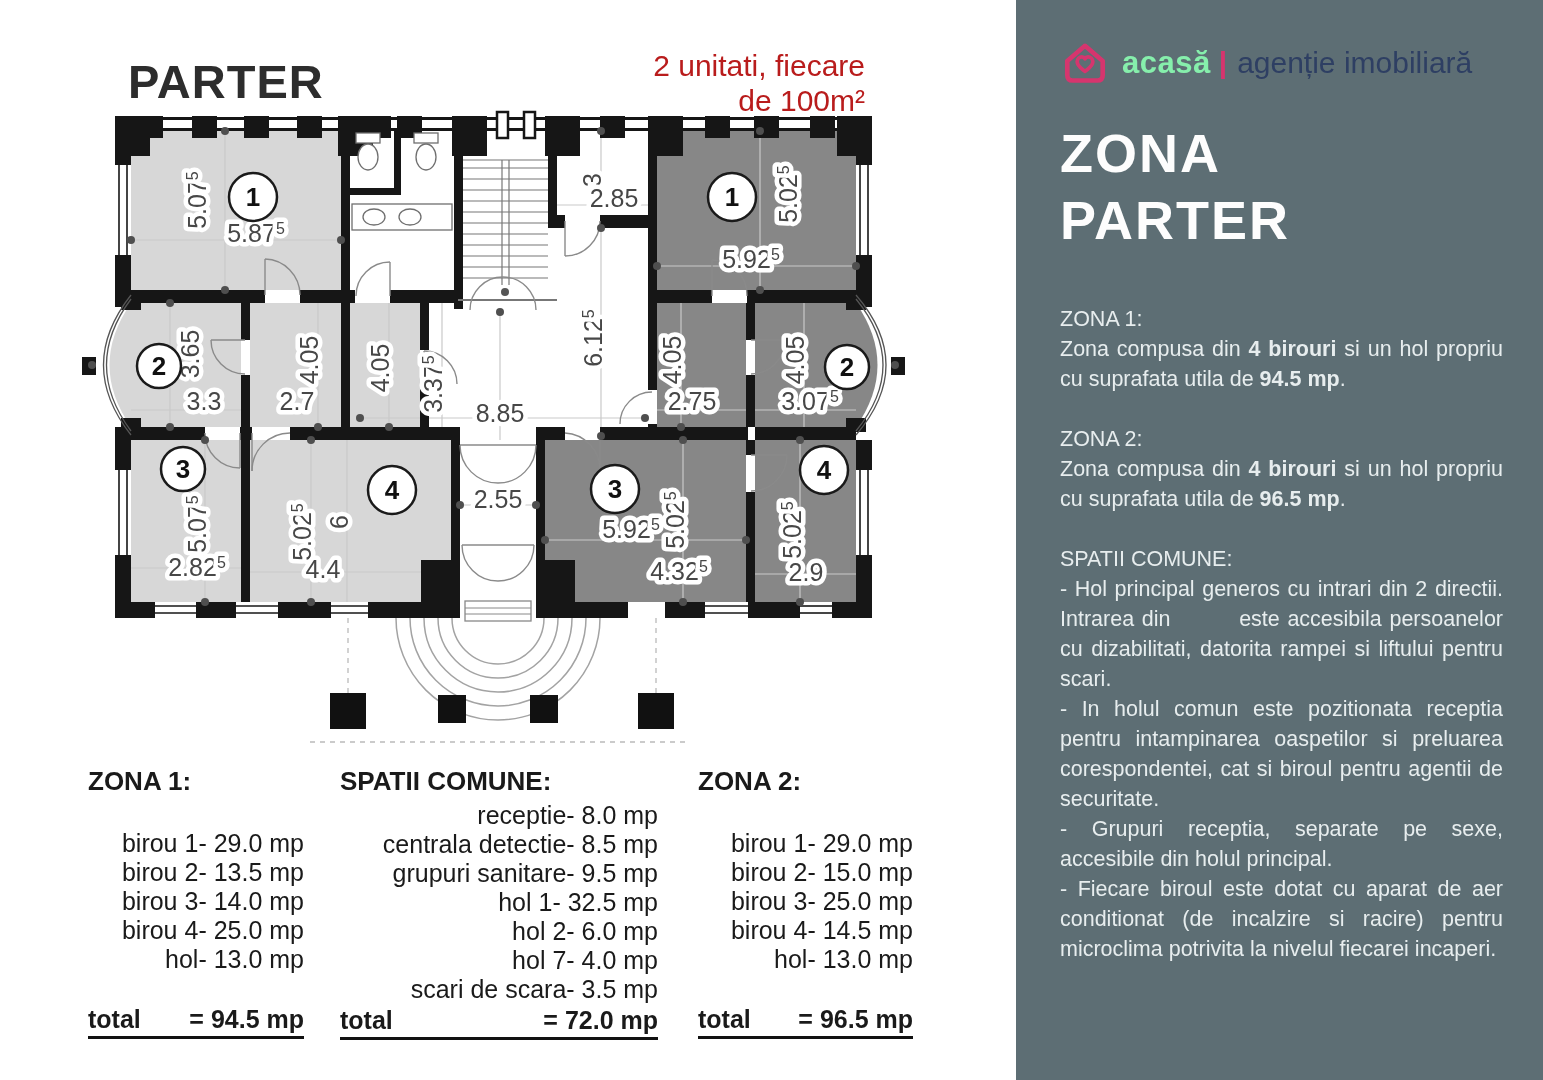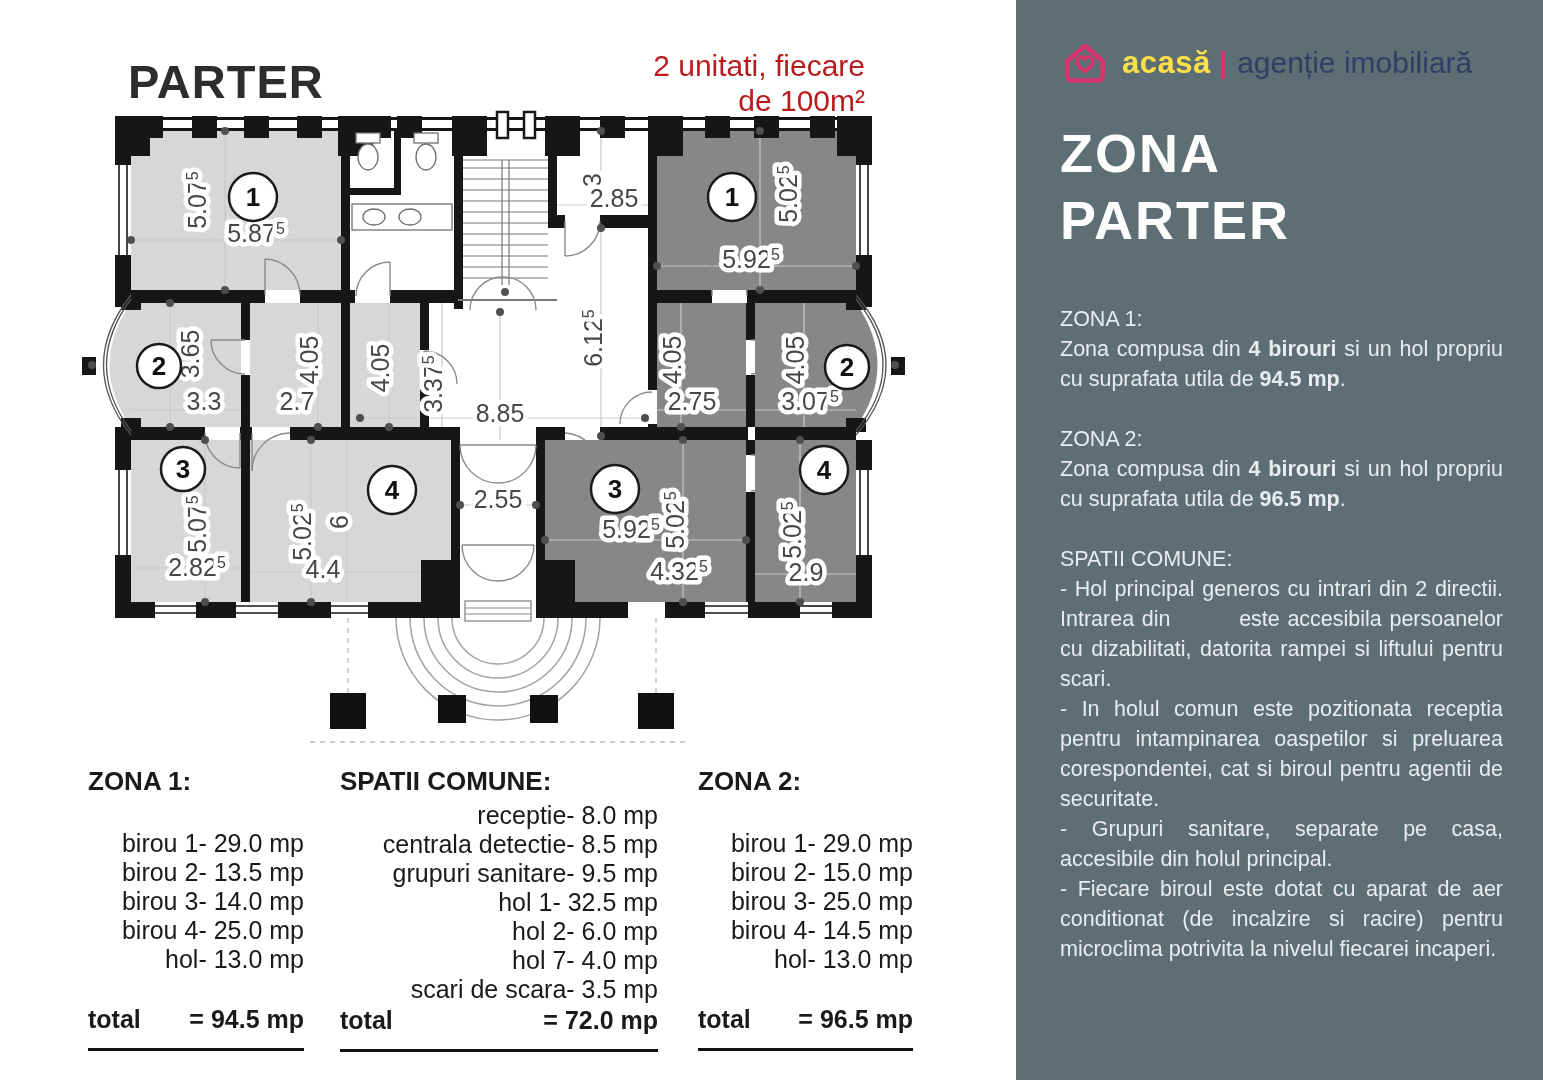--- a/index.html
+++ b/index.html
@@ -14,21 +14,21 @@
   .room-circle text{font-size:26px;font-weight:700;fill:#111;text-anchor:middle;}
   
   .area-table{position:absolute;top:766px;font-size:25px;color:#1a1a1a;z-index:3;}
   #t-zona1{left:88px;width:216px;}
   #t-comune{left:340px;width:318px;}
   #t-zona2{left:698px;width:215px;}
   .tbl-title{font-weight:700;font-size:26px;}
   .tbl-title.gap{margin-bottom:32px;}
   .tbl-title.tight{margin-bottom:4px;}
   .tbl-row{display:flex;justify-content:flex-end;line-height:29px;}
-  .tbl-total{display:flex;justify-content:space-between;font-weight:700;border-bottom:3.5px solid #111;padding-bottom:14px;}
+  .tbl-total{display:flex;justify-content:space-between;font-weight:700;border-bottom:3.5px solid #111;padding-bottom:2px;}
   .tbl-total.roomy{margin-top:31px;}
   .tbl-total.close{margin-top:2px;}
   
   .sidebar{position:absolute;left:1016px;top:0;width:527px;height:1080px;background:#5d6e74;box-sizing:border-box;padding:40px 40px 0 44px;color:#e7edee;}
   .logo-row{display:flex;align-items:center;margin-bottom:34px;}
   .logo-icon{margin-right:12px;flex:none;}
   .logo-brand{font-size:31px;font-weight:800;color:#2b3a5c;letter-spacing:.5px;}
   .logo-sep{font-size:30px;font-weight:600;color:#d6356e;margin:0 10px 0 8px;}
   .logo-tag{font-size:30px;font-weight:300;color:#2e3f63;}
   .sb-title{font-size:54px;font-weight:800;line-height:67px;letter-spacing:2px;color:#fdfdfd;margin-bottom:50px;}
@@ -501,39 +501,39 @@
       </div>
     </div>
   </div>
 
   <div class="sidebar" style="background: rgb(93, 110, 116);">
     <div class="logo-row">
       <svg class="logo-icon" width="50" height="46" viewBox="0 0 48 44">
         <path d="M7 20 L24 5.5 L41 20 L41 33.5 Q41 38.8 35.8 38.8 L12.2 38.8 Q7 38.8 7 33.5 Z" fill="none" stroke="#d6356e" stroke-width="4.5" stroke-linejoin="round" stroke-linecap="round"></path>
         <path d="M24 30 C21 27.5 16.5 25 16.5 20.8 C16.5 18 18.6 16.2 21 16.2 C22.3 16.2 23.4 16.9 24 18 C24.6 16.9 25.7 16.2 27 16.2 C29.4 16.2 31.5 18 31.5 20.8 C31.5 25 27 27.5 24 30 Z" fill="none" stroke="#d6356e" stroke-width="3.6" stroke-linejoin="round"></path>
       </svg>
-      <span class="logo-brand" style="color: #fde047;">acasă</span>
+      <span class="logo-brand" style="color: #86efac;">acasă</span>
       <span class="logo-sep" style="color: rgb(214, 53, 110);">|</span>
       <span class="logo-tag" style="color: rgb(46, 63, 99); text-align: center;">agenție imobiliară</span>
     </div>
     <div class="sb-title">
       <div>ZONA</div>
       <div>PARTER</div>
     </div>
     <div id="sb-sections">
         <div class="sb-section">
           <div class="sb-heading">ZONA 1:</div>
           <div class="sb-p"><span>Zona compusa din </span><span class="bold">4 birouri</span><span> si un hol propriu cu suprafata utila de </span><span class="bold">94.5 mp</span><span>.</span></div>
         </div>
         <div class="sb-section">
           <div class="sb-heading">ZONA 2:</div>
           <div class="sb-p"><span>Zona compusa din </span><span class="bold">4 birouri</span><span> si un hol propriu cu suprafata utila de </span><span class="bold">96.5 mp</span><span>.</span></div>
         </div>
         <div class="sb-section">
           <div class="sb-heading">SPATII COMUNE:</div>
           <div class="sb-p"><span>- Hol principal generos cu intrari din 2 directii. Intrarea din&nbsp;&nbsp;&nbsp;&nbsp;&nbsp;&nbsp;&nbsp;&nbsp; este accesibila persoanelor cu dizabilitati, datorita rampei si liftului pentru scari.</span></div>
           <div class="sb-p"><span>- In holul comun este pozitionata receptia pentru intampinarea oaspetilor si preluarea corespondentei, cat si biroul pentru agentii de securitate.</span></div>
-          <div class="sb-p"><span>- Grupuri sanitare, separate pe casa, accesibile din holul principal.</span></div>
+          <div class="sb-p"><span>- Grupuri receptia, separate pe sexe, accesibile din holul principal.</span></div>
           <div class="sb-p"><span>- Fiecare biroul este dotat cu aparat de aer conditionat (de incalzire si racire) pentru microclima potrivita la nivelul fiecarei incaperi.</span></div>
         </div>
       </div>
   </div>
 </div>
 
 </body></html>

